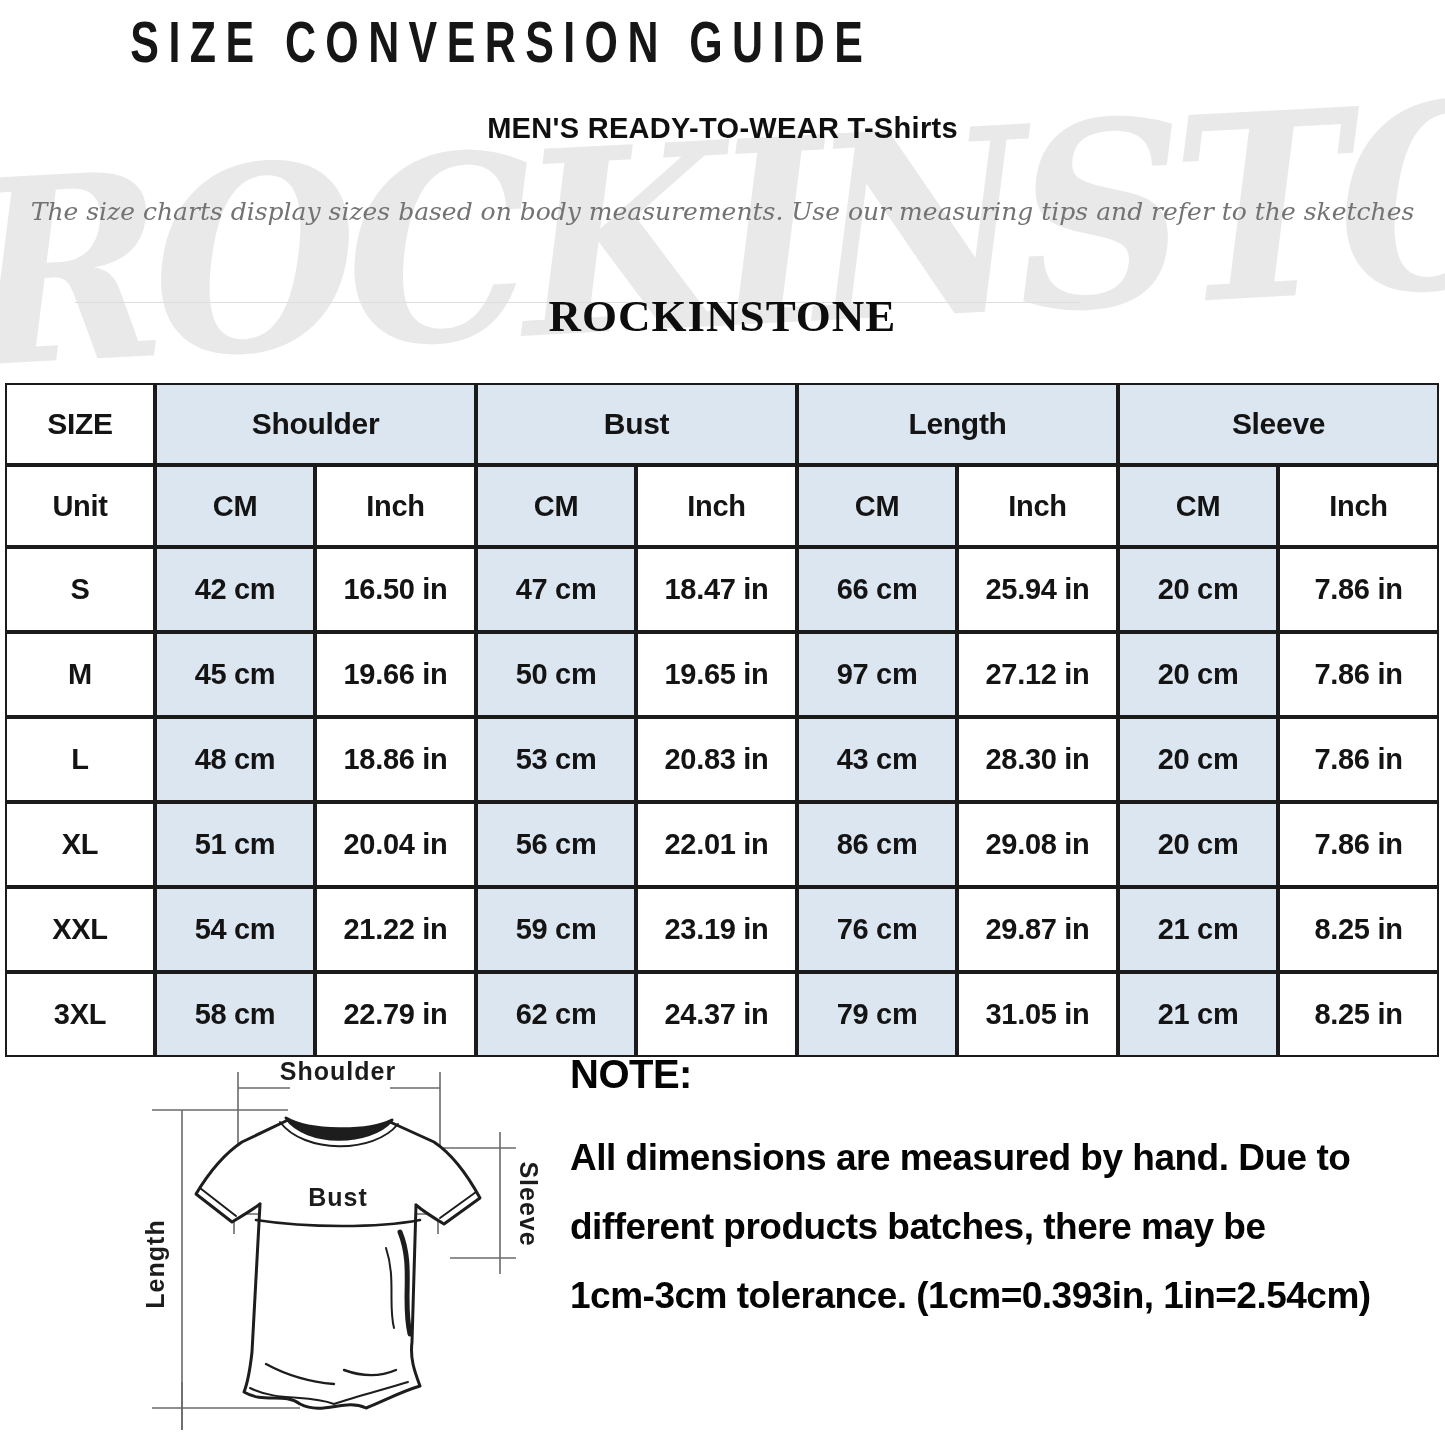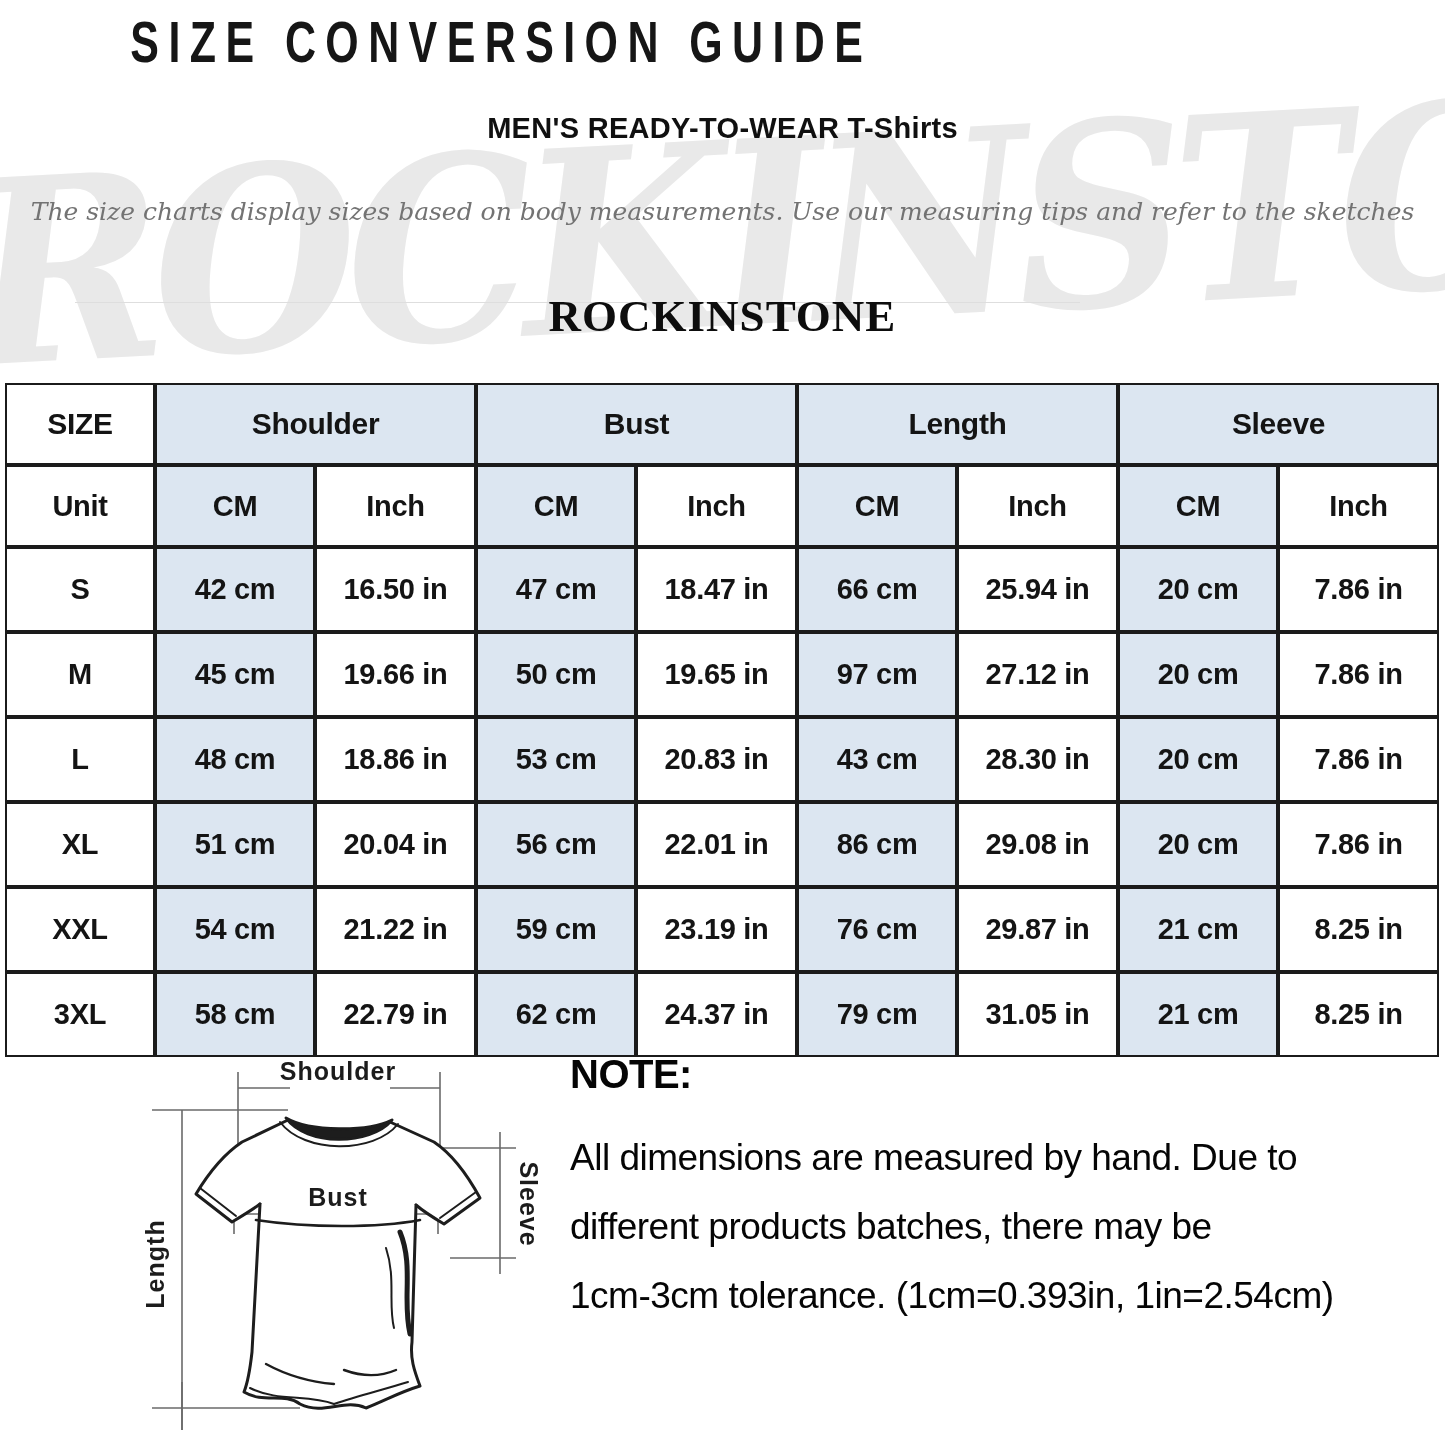--- a/index.html
+++ b/index.html
@@ -47,21 +47,21 @@
   .size-table .hrow1 th{height:78px;font-size:30px;}
   .size-table .hrow2 td{height:78px;}
   .size-table .drow td{height:81px;}
   .size-table .blue{background:#dce6f1;}
   
   .sketch{position:absolute;left:138px;top:1052px;width:400px;height:392px;z-index:2;}
   .sketch text{font-family:"Liberation Sans",sans-serif;font-size:25px;font-weight:700;fill:#1c1c1c;letter-spacing:1px;}
   
   .note{position:absolute;left:570px;top:1052px;width:810px;z-index:2;color:#050505;}
   .note-heading{font-weight:800;font-size:40px;letter-spacing:-0.5px;margin-bottom:26px;}
-  .note-line{font-weight:400;font-size:37px;letter-spacing:-0.5px;line-height:69px;white-space:nowrap;}
+  .note-line{font-weight:700;font-size:37px;letter-spacing:-0.5px;line-height:69px;white-space:nowrap;}
 </style>
 </head>
 <body>
 
 <div class="page">
 
   <div class="watermark">ROCKINSTONE</div>
   <div class="faint-rule"></div>
 
   <div class="title-wrap">

